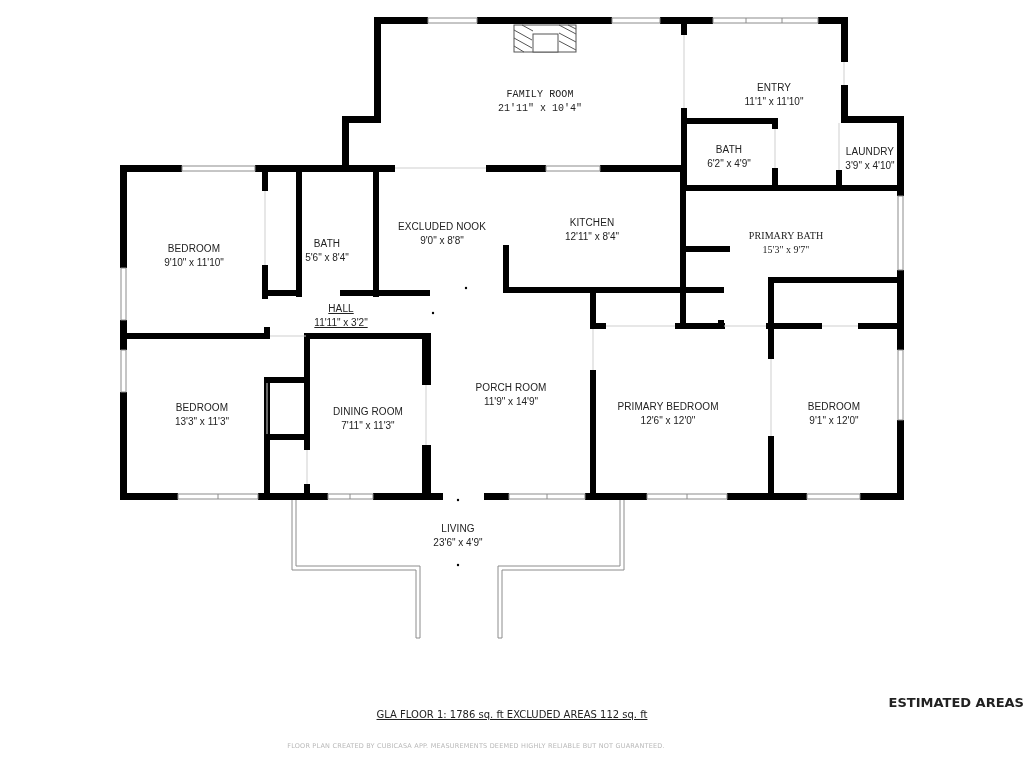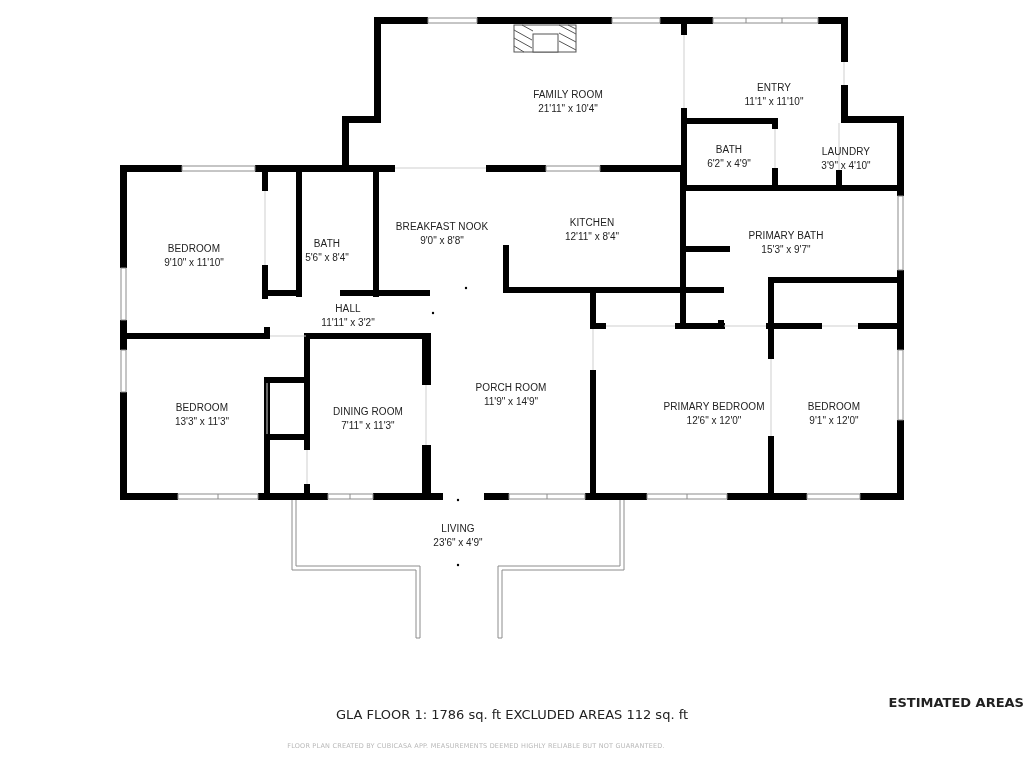--- a/index.html
+++ b/index.html
@@ -7,21 +7,21 @@
          font-family: "DejaVu Sans", "Liberation Sans", sans-serif; }
   #plan { position: absolute; left: 0; top: 0; width: 1024px; height: 768px; }
   .room-label { position: absolute; transform: translateX(-50%); text-align: center;
                 font-family: "Liberation Sans", "DejaVu Sans", sans-serif; color: #222;
                 font-size: 10px; line-height: 14px; white-space: nowrap; }
   .room-label .name { display: block; letter-spacing: 0.1px; }
   .room-label .dim { display: block; }
   #summary { position: absolute; left: 0; top: 696px; width: 1024px; text-align: center;
              font-family: "DejaVu Sans", sans-serif; color: #222; }
   #summary .title { font-size: 13px; font-weight: bold; line-height: 13px; display: block; text-align: right; }
-  #summary .line { font-size: 13px; line-height: 12px; display: block; }
+  #summary .line { font-size: 10px; line-height: 12px; display: block; text-decoration: underline; }
   #disclaimer { position: absolute; left: 0; top: 742px; width: 952px; text-align: center;
                 font-family: "DejaVu Sans", sans-serif; font-size: 6.5px; color: #b8b8b8; letter-spacing: 0.2px; }
 </style>
 </head>
 <body>
 
 <svg id="plan" viewBox="0 0 1024 768" xmlns="http://www.w3.org/2000/svg">
 
   <g fill="#000">
 
@@ -167,73 +167,73 @@
 
   <g fill="#000">
     <circle cx="466" cy="288" r="1.2"></circle>
       <circle cx="458" cy="500" r="1.2"></circle>
     <circle cx="458" cy="565" r="1.2"></circle>
       <circle cx="433" cy="313" r="1.2"></circle>
   </g>
 </svg>
 
 <div id="labels">
-    <div class="room-label" style="left: 568px; top: 88px;">
+    <div class="room-label" style="left: 540px; top: 88px; font-family: Liberation Mono, monospace;">
       <span class="name">FAMILY ROOM</span>
       <span class="dim">21'11" x 10'4"</span>
     </div>
     <div class="room-label" style="left: 774px; top: 81px; text-align: center;">
       <span class="name">ENTRY</span>
       <span class="dim">11'1" x 11'10"</span>
     </div>
     <div class="room-label" style="left: 729px; top: 143px;">
       <span class="name">BATH</span>
       <span class="dim">6'2" x 4'9"</span>
     </div>
-    <div class="room-label" style="left: 846px; top: 145px;">
+    <div class="room-label" style="left: 870px; top: 145px;">
       <span class="name">LAUNDRY</span>
       <span class="dim">3'9" x 4'10"</span>
     </div>
     <div class="room-label" style="left: 194px; top: 242px;">
       <span class="name">BEDROOM</span>
       <span class="dim">9'10" x 11'10"</span>
     </div>
     <div class="room-label" style="left: 327px; top: 237px;">
       <span class="name">BATH</span>
       <span class="dim">5'6" x 8'4"</span>
     </div>
     <div class="room-label" style="left: 442px; top: 220px;">
-      <span class="name">BREAKFAST NOOK</span>
+      <span class="name">EXCLUDED NOOK</span>
       <span class="dim">9'0" x 8'8"</span>
     </div>
     <div class="room-label" style="left: 592px; top: 216px; text-align: center;">
       <span class="name">KITCHEN</span>
       <span class="dim">12'11" x 8'4"</span>
     </div>
-    <div class="room-label" style="left: 786px; top: 229px;">
+    <div class="room-label" style="left: 786px; top: 229px; font-family: Liberation Serif, serif;">
       <span class="name">PRIMARY BATH</span>
       <span class="dim">15'3" x 9'7"</span>
     </div>
-    <div class="room-label" style="left: 348px; top: 302px;">
+    <div class="room-label" style="left: 341px; top: 302px; text-decoration: underline;">
       <span class="name">HALL</span>
       <span class="dim">11'11" x 3'2"</span>
     </div>
     <div class="room-label" style="left: 202px; top: 401px;">
       <span class="name">BEDROOM</span>
       <span class="dim">13'3" x 11'3"</span>
     </div>
     <div class="room-label" style="left: 368px; top: 405px;">
       <span class="name">DINING ROOM</span>
       <span class="dim">7'11" x 11'3"</span>
     </div>
     <div class="room-label" style="left: 511px; top: 381px;">
       <span class="name">PORCH ROOM</span>
       <span class="dim">11'9" x 14'9"</span>
     </div>
-    <div class="room-label" style="left: 714px; top: 400px;">
+    <div class="room-label" style="left: 668px; top: 400px;">
       <span class="name">PRIMARY BEDROOM</span>
       <span class="dim">12'6" x 12'0"</span>
     </div>
     <div class="room-label" style="left: 834px; top: 400px;">
       <span class="name">BEDROOM</span>
       <span class="dim">9'1" x 12'0"</span>
     </div>
     <div class="room-label" style="left: 458px; top: 522px;">
       <span class="name">LIVING</span>
       <span class="dim">23'6" x 4'9"</span>

